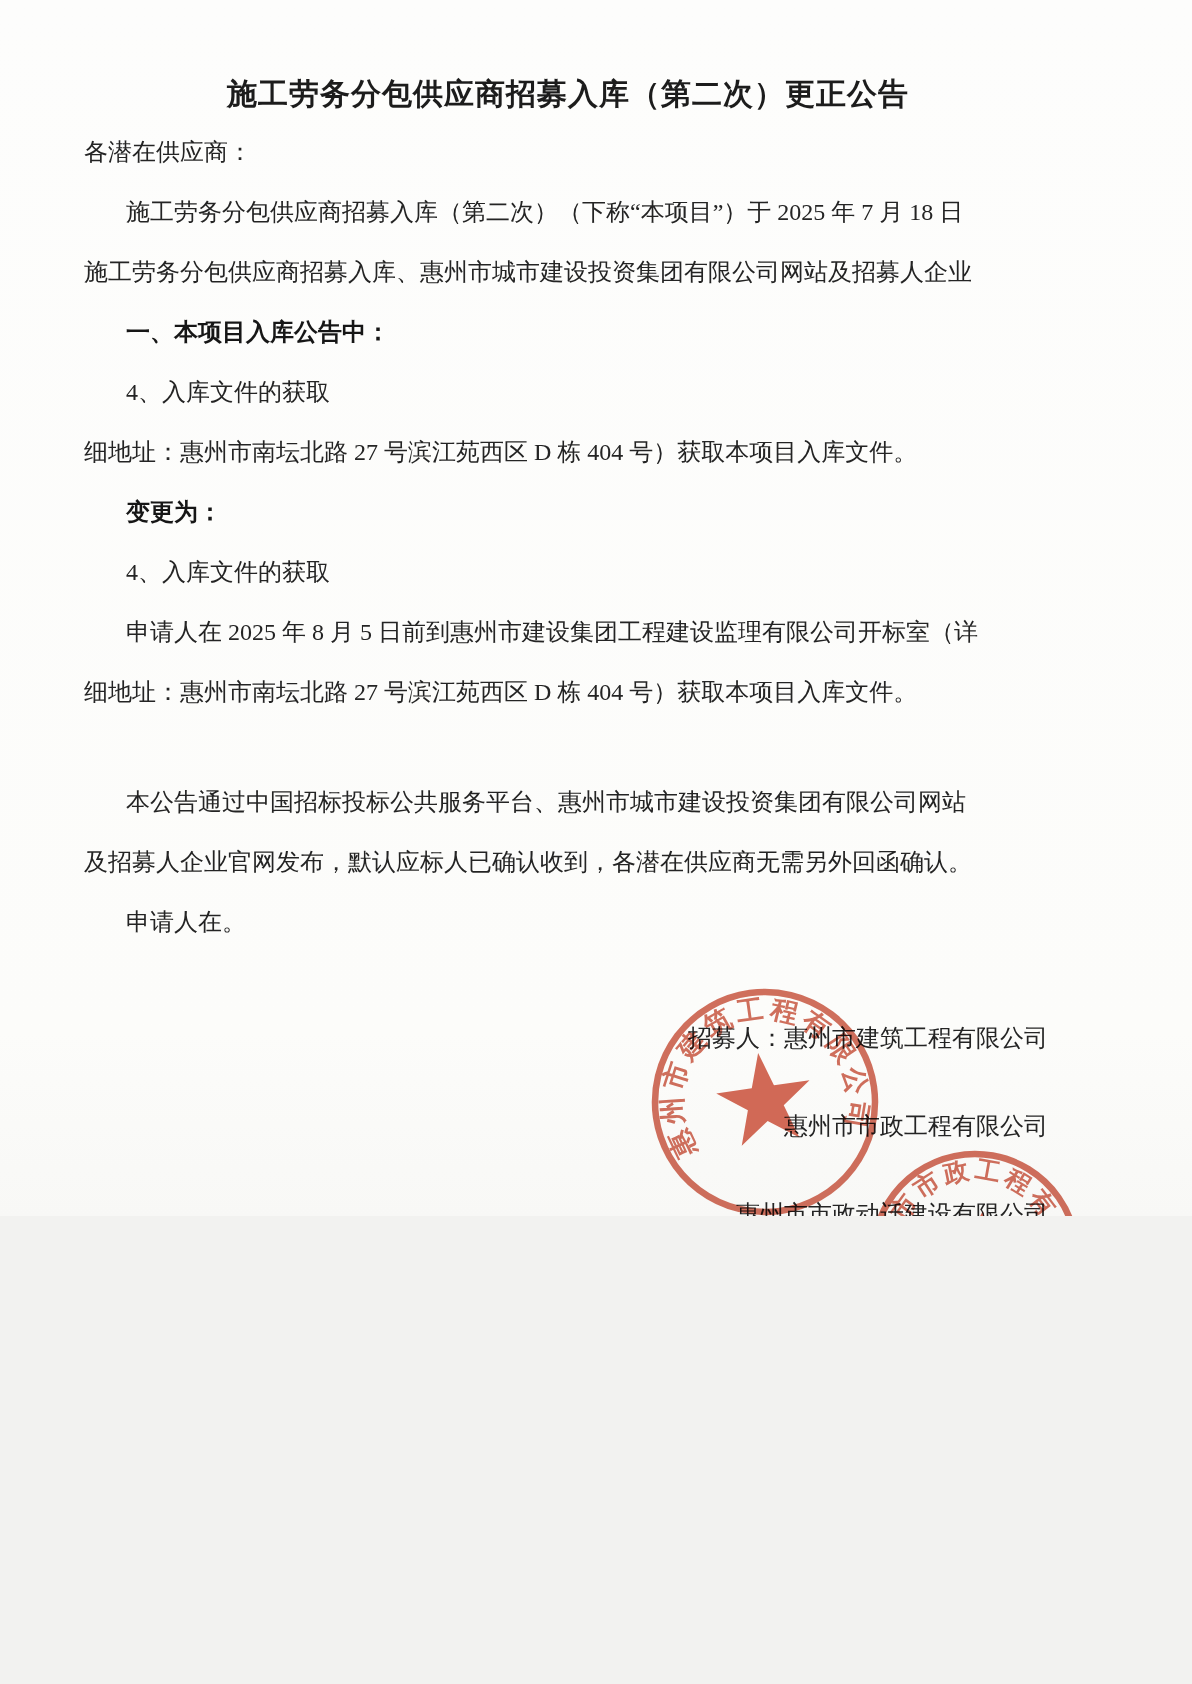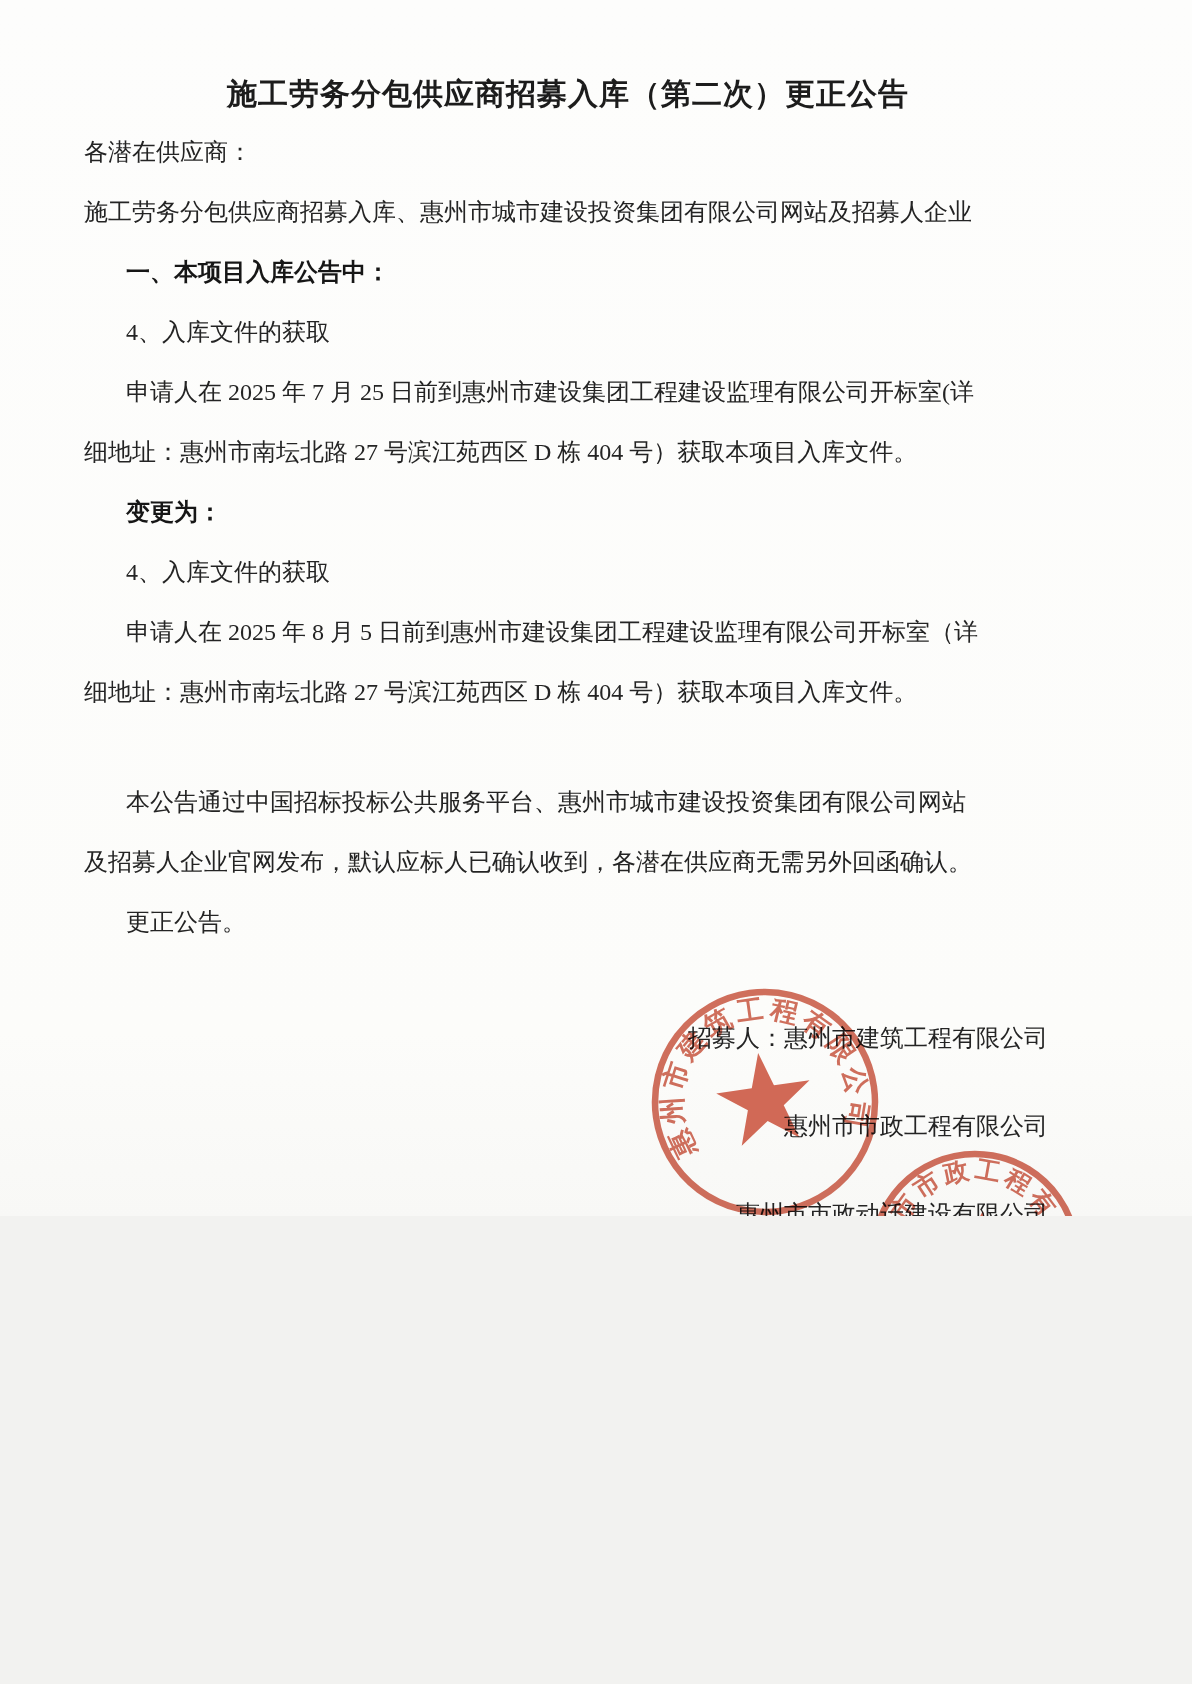--- a/index.html
+++ b/index.html
@@ -51,32 +51,32 @@
   .seal text{font-weight:700;font-family:"Liberation Serif","DejaVu Serif",serif;}
 </style>
 </head>
 <body>
 
 <div class="page">
   <h1 class="doc-title">施工劳务分包供应商招募入库（第二次）更正公告</h1>
 
   <div id="doc-body">
       <p class="doc-line flush">各潜在供应商：</p>
+      <p class="doc-line indent">施工劳务分包供应商招募入库（第二次）（下称“本项目”）于 2025 年 7 月 18 日</p>
       <p class="doc-line flush">施工劳务分包供应商招募入库、惠州市城市建设投资集团有限公司网站及招募人企业</p>
       <p class="doc-line indent bold">一、本项目入库公告中：</p>
       <p class="doc-line indent">4、入库文件的获取</p>
-      <p class="doc-line indent">申请人在 2025 年 7 月 25 日前到惠州市建设集团工程建设监理有限公司开标室(详</p>
       <p class="doc-line flush">细地址：惠州市南坛北路 27 号滨江苑西区 D 栋 404 号）获取本项目入库文件。</p>
       <p class="doc-line indent bold">变更为：</p>
       <p class="doc-line indent">4、入库文件的获取</p>
       <p class="doc-line indent">申请人在 2025 年 8 月 5 日前到惠州市建设集团工程建设监理有限公司开标室（详</p>
       <p class="doc-line flush">细地址：惠州市南坛北路 27 号滨江苑西区 D 栋 404 号）获取本项目入库文件。</p>
       <p class="doc-line indent gap">本公告通过中国招标投标公共服务平台、惠州市城市建设投资集团有限公司网站</p>
       <p class="doc-line flush">及招募人企业官网发布，默认应标人已确认收到，各潜在供应商无需另外回函确认。</p>
-      <p class="doc-line indent">更正公告。</p>
+      <p class="doc-line indent">申请人在。</p>
       <p class="doc-line sig sig-first">招募人：惠州市建筑工程有限公司</p>
       <p class="doc-line sig">惠州市市政工程有限公司</p>
       <p class="doc-line sig">惠州市市政动迁建设有限公司</p>
       <p class="doc-line sig">采购代理机构:惠州市建设集团工程建设监理有限公司</p>
       <p class="doc-line sig">2025 年 7 月 24 日</p>
     </div>
 
   <div id="seals-layer">
       <svg viewBox="-124 -124 248 248" width="248" height="248" class="seal" style="left: 641px; top: 978px;">
         <g transform="rotate(-8)">

